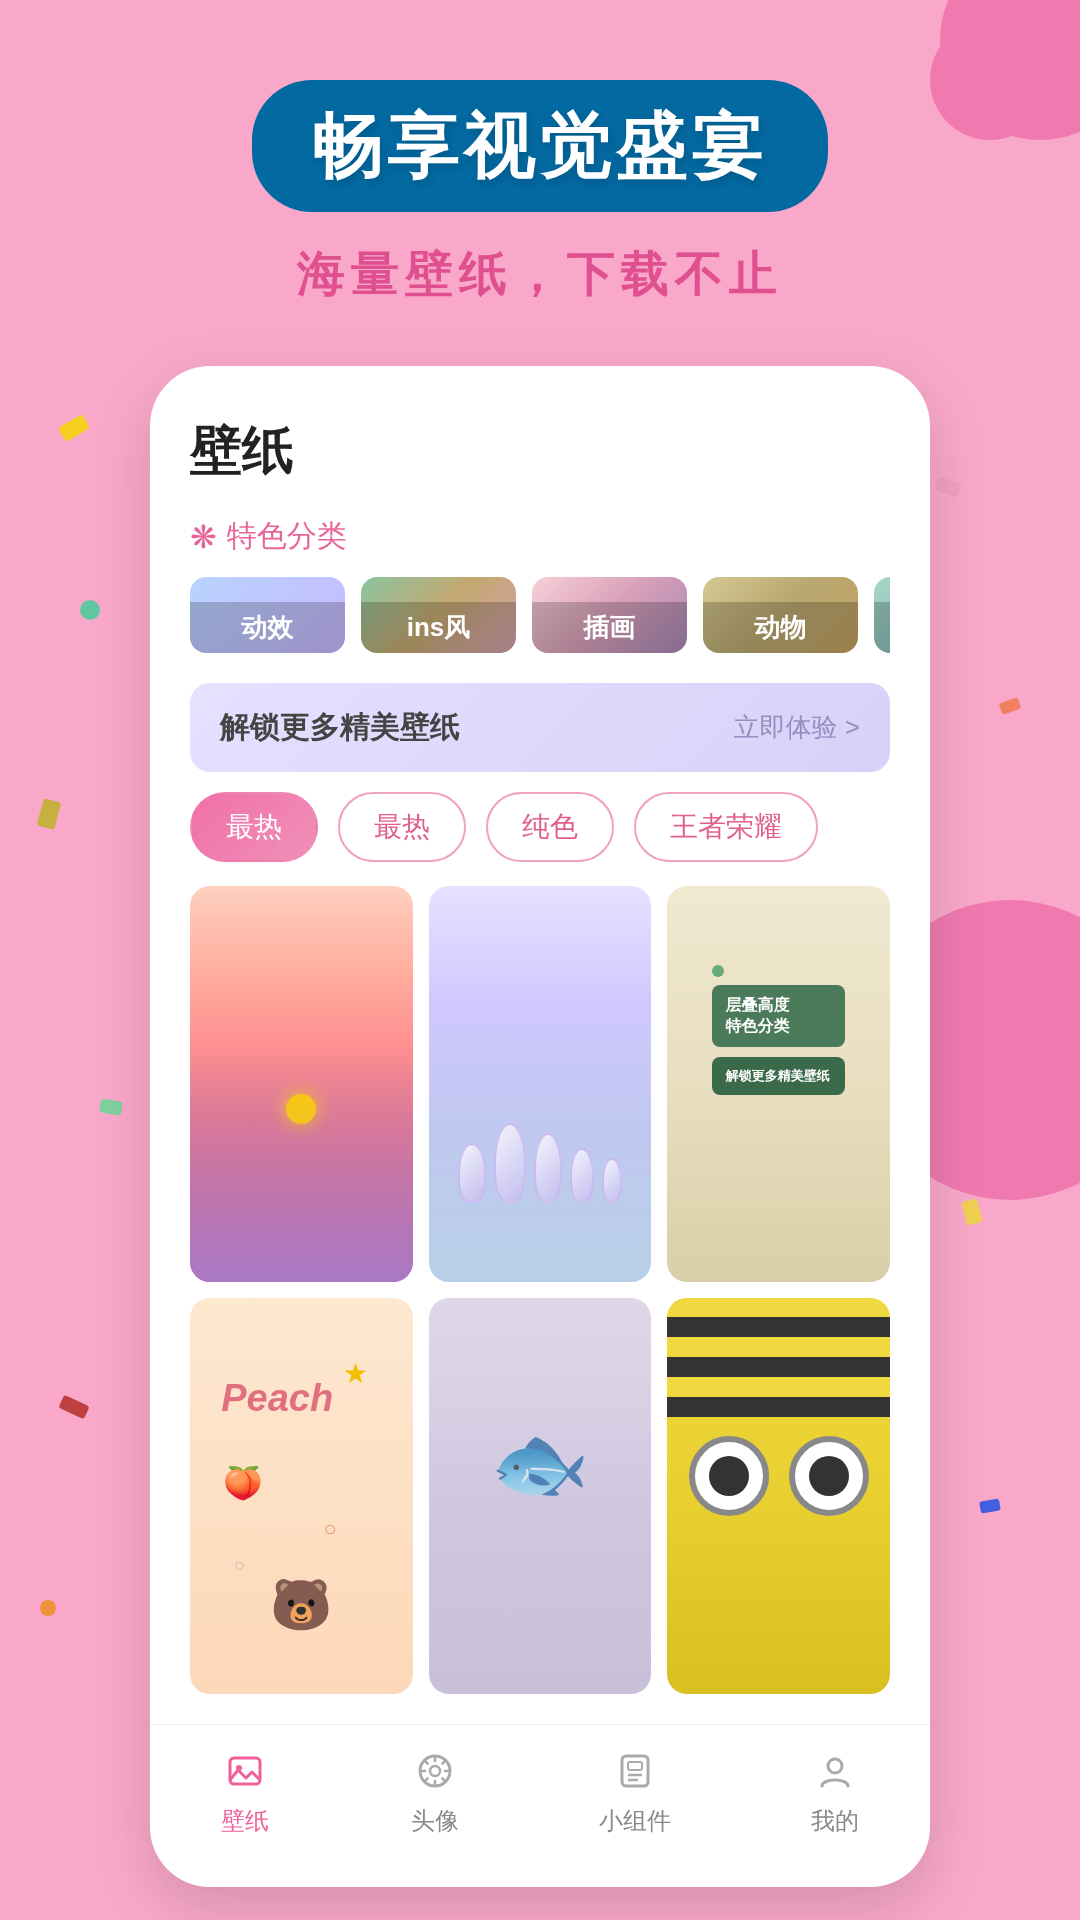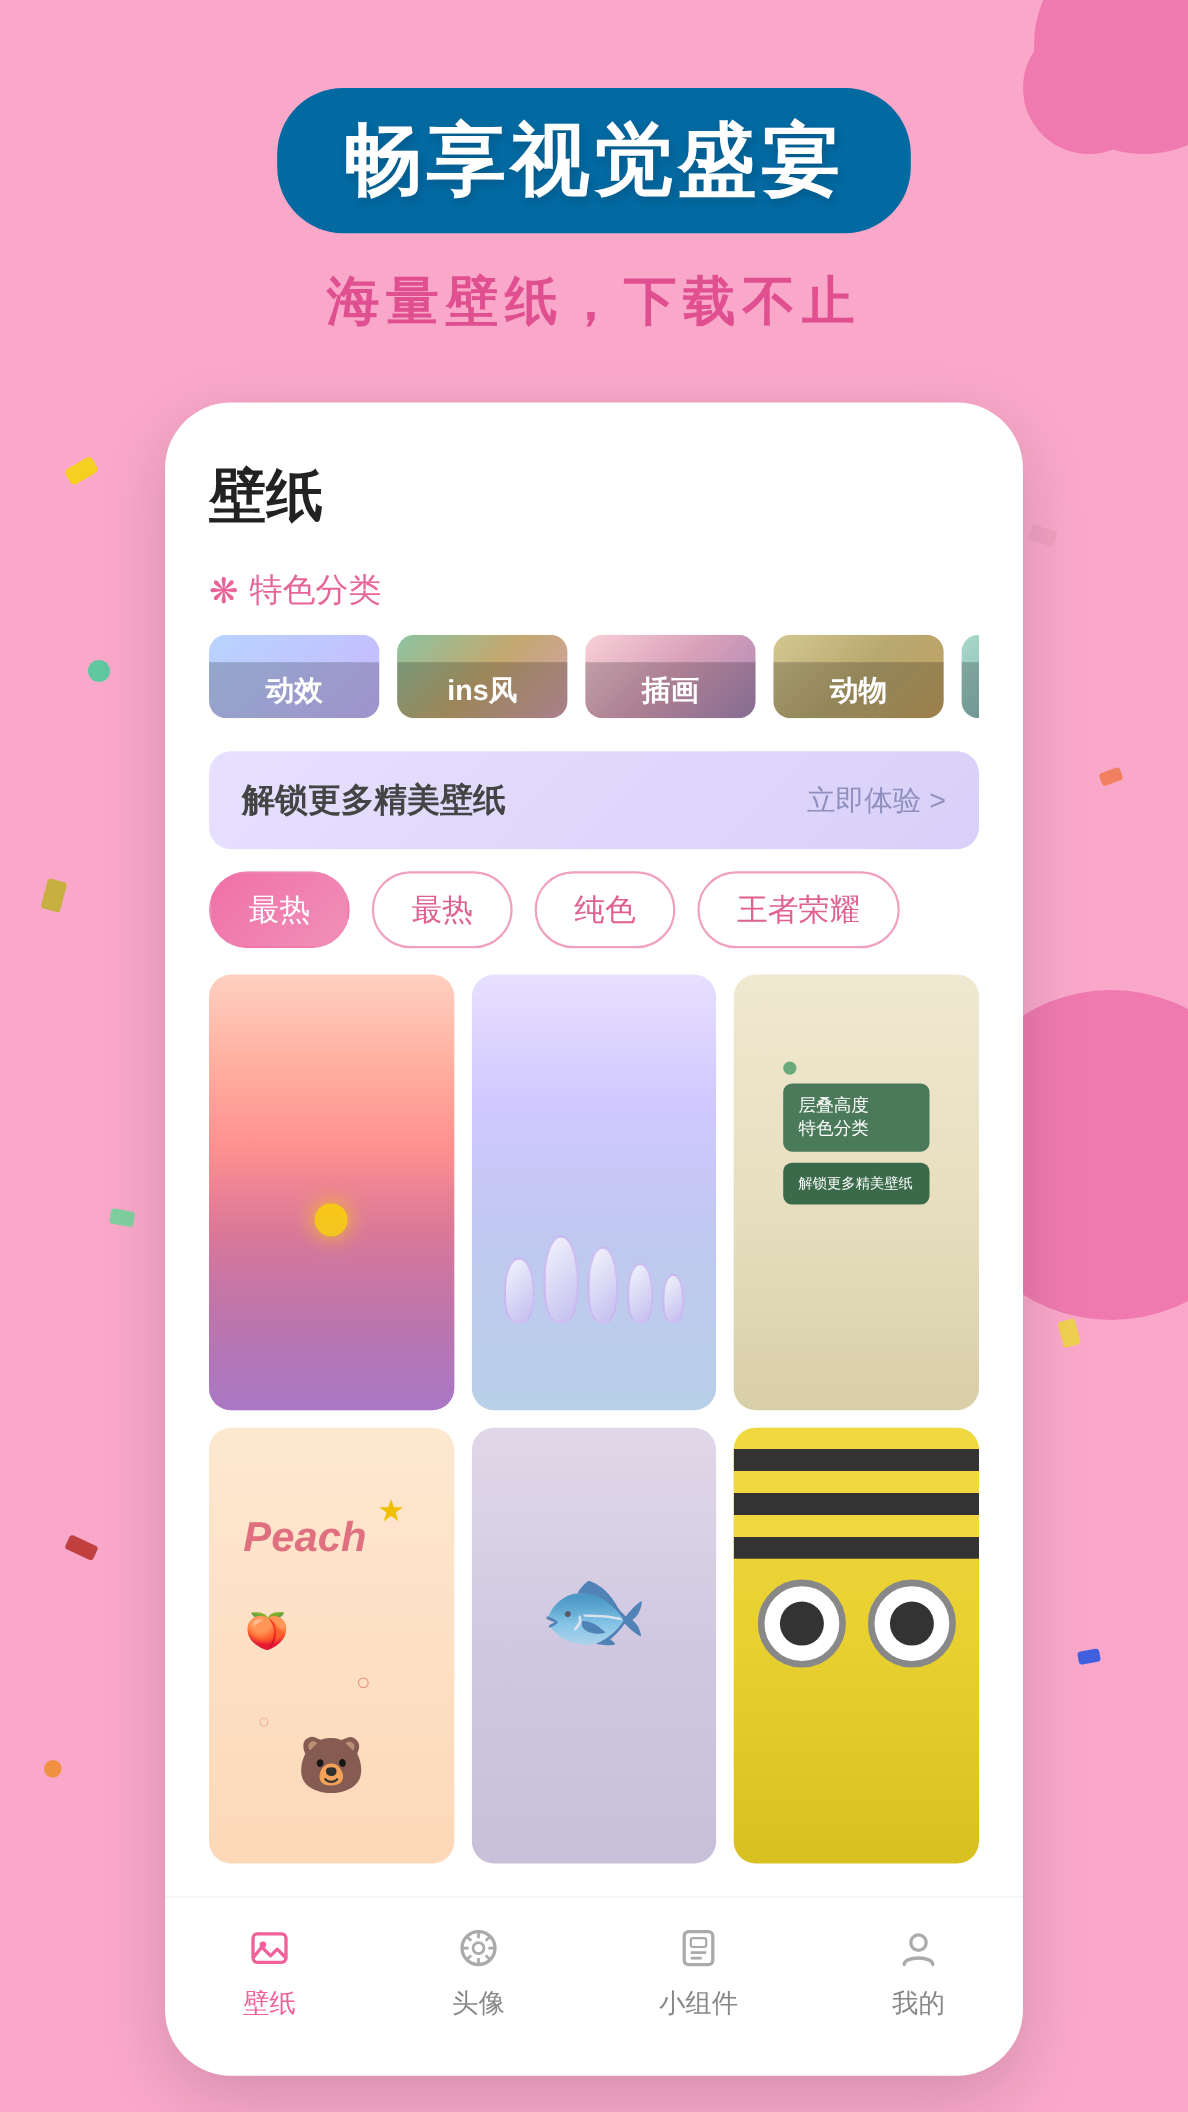--- a/index.html
+++ b/index.html
@@ -316,21 +316,21 @@
     }
     .note-card {
       background: #4a7a5a;
       border-radius: 8px;
       padding: 10px 14px;
       margin-bottom: 10px;
     }
     .note-card-text {
       color: white;
       font-size: 16px;
-      font-weight: 400;
+      font-weight: 700;
     }
     .note-dot {
       width: 12px;
       height: 12px;
       background: #6aaa7a;
       border-radius: 50%;
       margin-bottom: 8px;
     }
 
     

